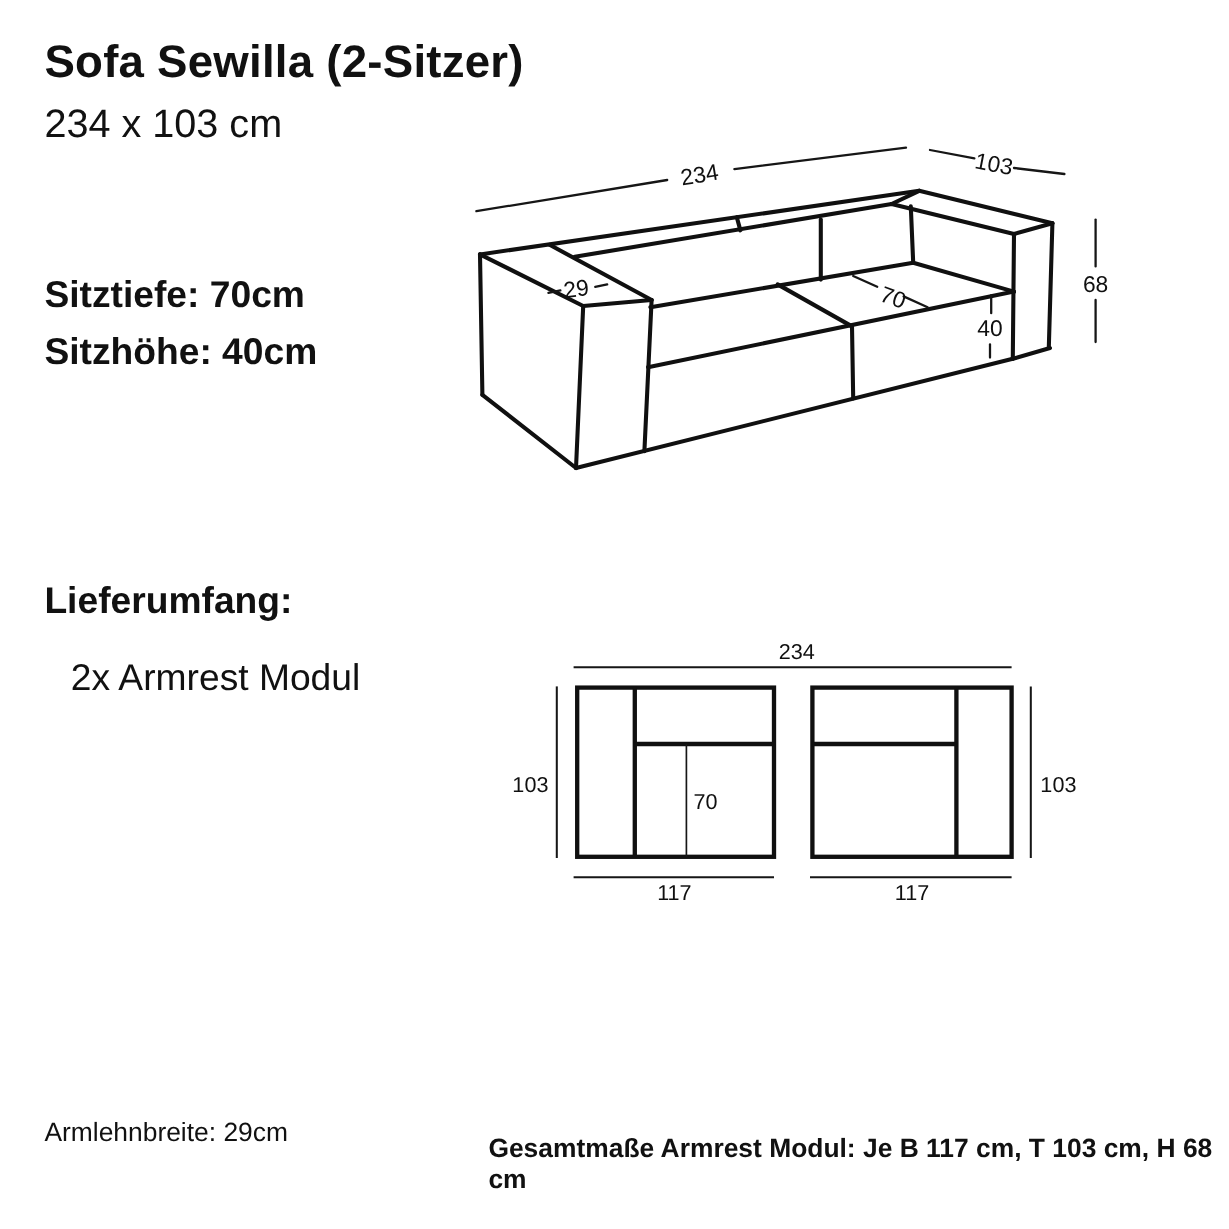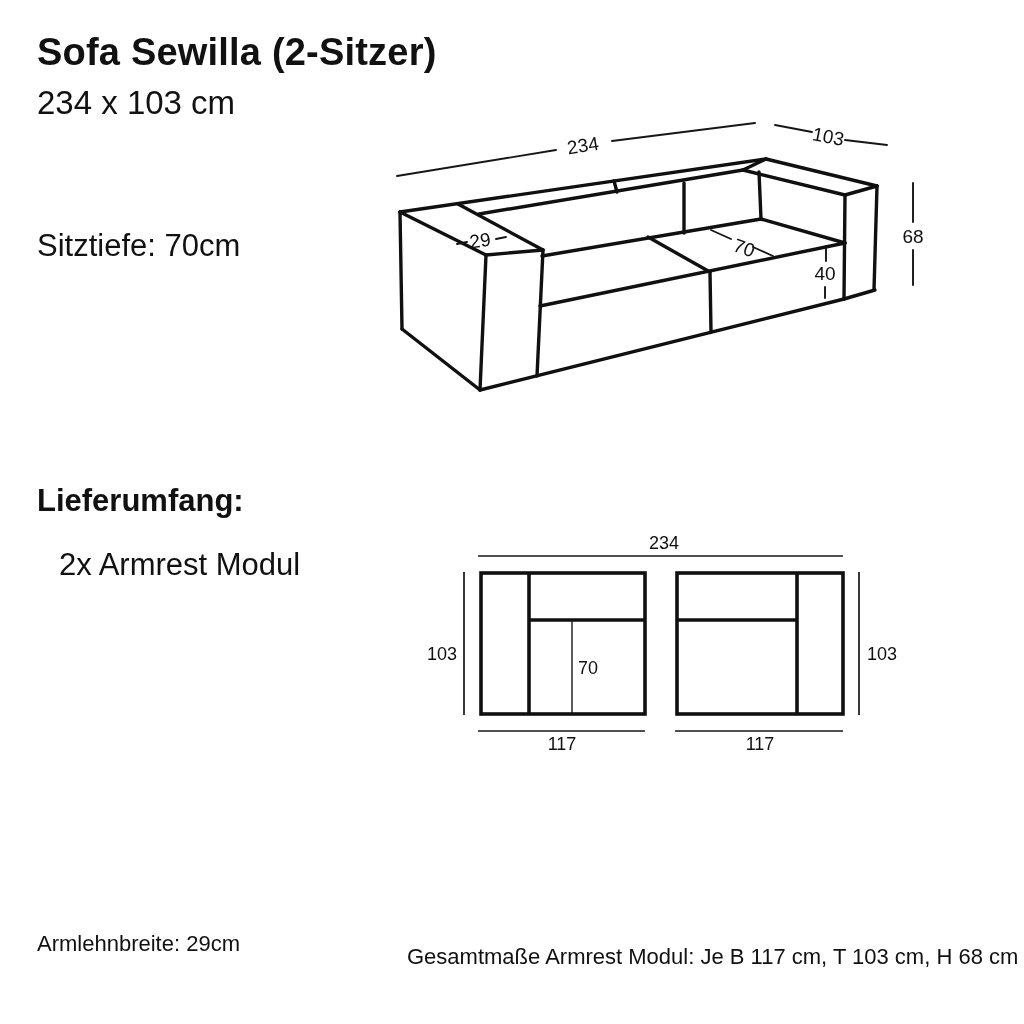--- a/index.html
+++ b/index.html
@@ -15,37 +15,38 @@
   .title {
     left: 37px; top: 31px;
     font-size: 38px; font-weight: 700; letter-spacing: 0.2px;
   }
   .subtitle {
     left: 37px; top: 84px;
     font-size: 33px; font-weight: 400;
   }
   .specs {
     left: 37px; top: 222px;
-    font-size: 31px; line-height: 47px; font-weight: 400;
+    font-size: 31px; line-height: 47px; font-weight: 700;
   }
   .delivery-heading {
     left: 37px; top: 483px;
     font-size: 31px; font-weight: 700;
   }
   .delivery-item {
     left: 37px; top: 547px;
     font-size: 31px; font-weight: 400; margin-left: 22px;
   }
   .footer-left {
     left: 37px; top: 925px;
     font-size: 22px; line-height: 37px;
   }
   .footer-right {
     left: 407px; top: 944px;
     font-size: 22px;
+    font-weight: bold;
   }
   svg { position: absolute; display: block; }
   #iso-svg { left: 380px; top: 100px; }
   #module-svg { left: 420px; top: 520px; }
   .sofa-line { stroke: #101010; stroke-width: 3.4; fill: none;
                stroke-linecap: round; stroke-linejoin: round; }
   .dim-line  { stroke: #161616; stroke-width: 1.9; fill: none; stroke-linecap: round; }
   .mod-line  { stroke: #101010; stroke-width: 3.6; fill: none; stroke-linejoin: miter; }
   .mod-thin  { stroke: #161616; stroke-width: 1.4; fill: none; }
   .mod-dim   { stroke: #161616; stroke-width: 1.7; fill: none; }
@@ -53,20 +54,21 @@
   .mod-label { font-family: "Liberation Sans", sans-serif; font-size: 18px; fill: #101010; }
 </style>
 </head>
 <body>
 
 <div class="abs title">Sofa Sewilla (2-Sitzer)</div>
 <div class="abs subtitle">234 x 103 cm</div>
 
 <div class="abs specs">
   <div>Sitztiefe: 70cm</div>
+  <div>Sitzhöhe: 40cm</div>
 </div>
 
 <div class="abs delivery-heading">Lieferumfang:</div>
 <div class="abs delivery-item">2x Armrest Modul</div>
 
 <svg id="iso-svg" width="560" height="320" viewBox="380 100 560 320">
   <g class="sofa-line">
 
     <path d="M400,212 L766,159"></path>
 

